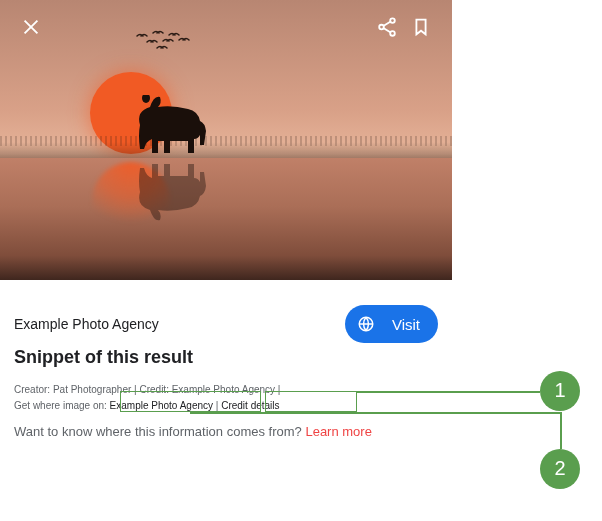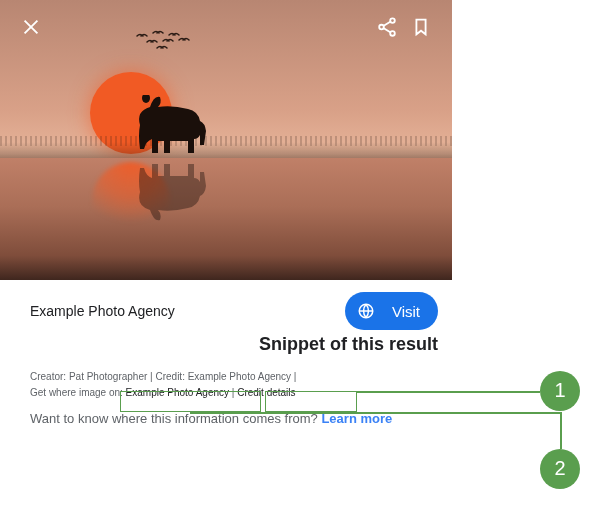--- a/index.html
+++ b/index.html
@@ -100,22 +100,21 @@
   .topbar .spacer { flex: 1; }
   .icon-btn {
     width: 34px; height: 34px;
     display: flex; align-items: center; justify-content: center;
     color: #ffffff;
     cursor: pointer;
   }
   .icon-btn svg { width: 22px; height: 22px; stroke: #fff; fill: none; stroke-width: 2; }
   .info {
     background: #fff;
-    padding: 12px 14px 16px 14px;
-    margin-left: 16px;
+    padding: 25px 14px 16px 14px;
   }
   .info-row1 {
     display: flex;
     align-items: center;
     margin-bottom: 4px;
   }
   .source {
     font-size: 14px;
     color: #202124;
     flex: 1;
@@ -133,40 +132,39 @@
     font-size: 15px;
     font-weight: 500;
     cursor: pointer;
   }
   .visit-btn svg { width: 18px; height: 18px; fill: #fff; }
   .snippet {
     font-size: 18px;
     font-weight: 700;
     color: #202124;
     margin-bottom: 14px;
-    text-align: right;
   }
   .credits {
     font-size: 10px;
     color: #5f6368;
     line-height: 1.6;
   }
   .credits .link {
     color: #202124;
     font-weight: 500;
     cursor: pointer;
   }
   .want {
     margin-top: 10px;
     font-size: 13px;
     color: #5f6368;
   }
   .want .learn {
-    color: #3b82f6;
-    font-weight: 700;
+    color: #ef4444;
+    font-weight: 400;
     cursor: pointer;
   }
   .callout {
     position: absolute;
     width: 40px;
     height: 40px;
     background: #5a9e4e;
     border-radius: 50%;
     display: flex;
     align-items: center;

